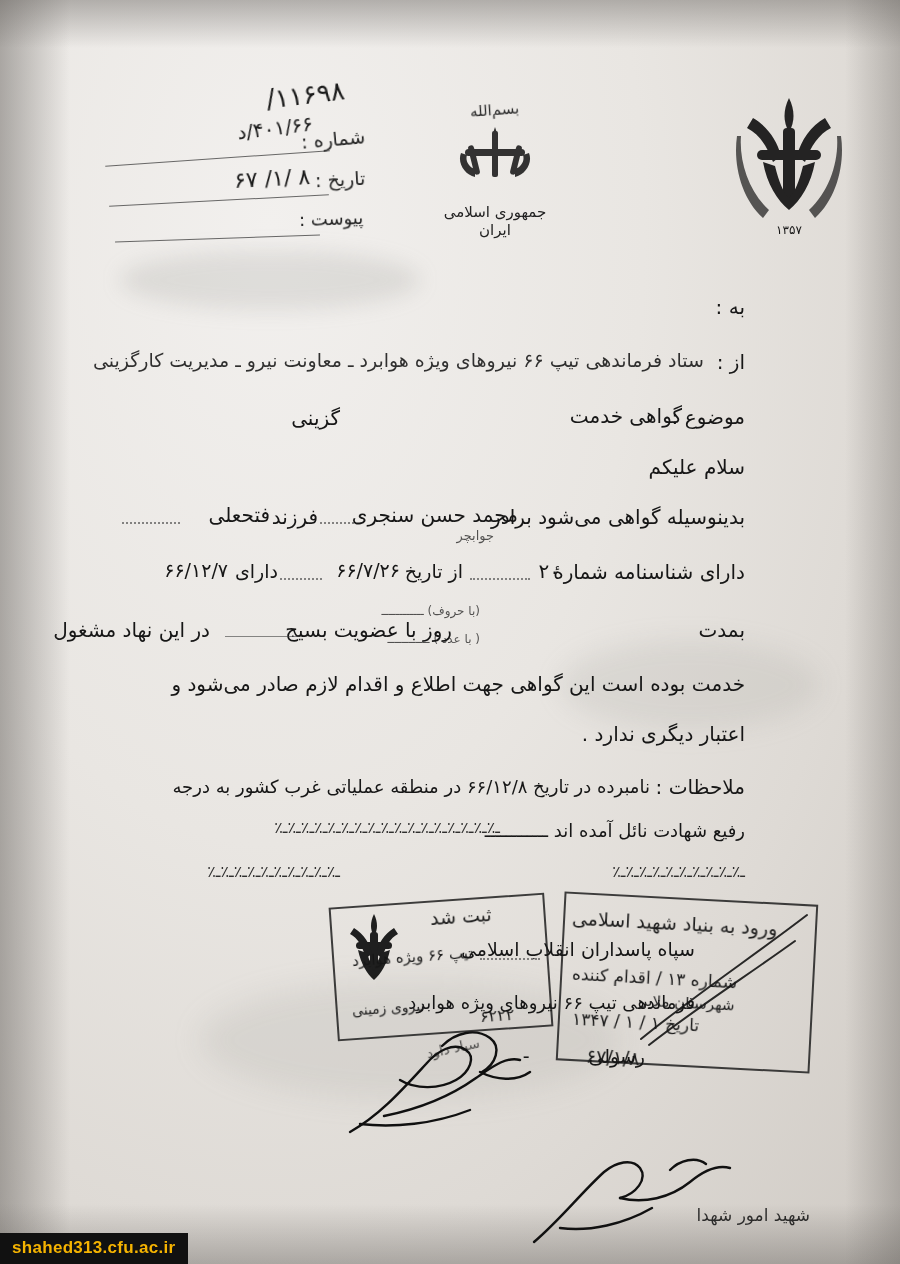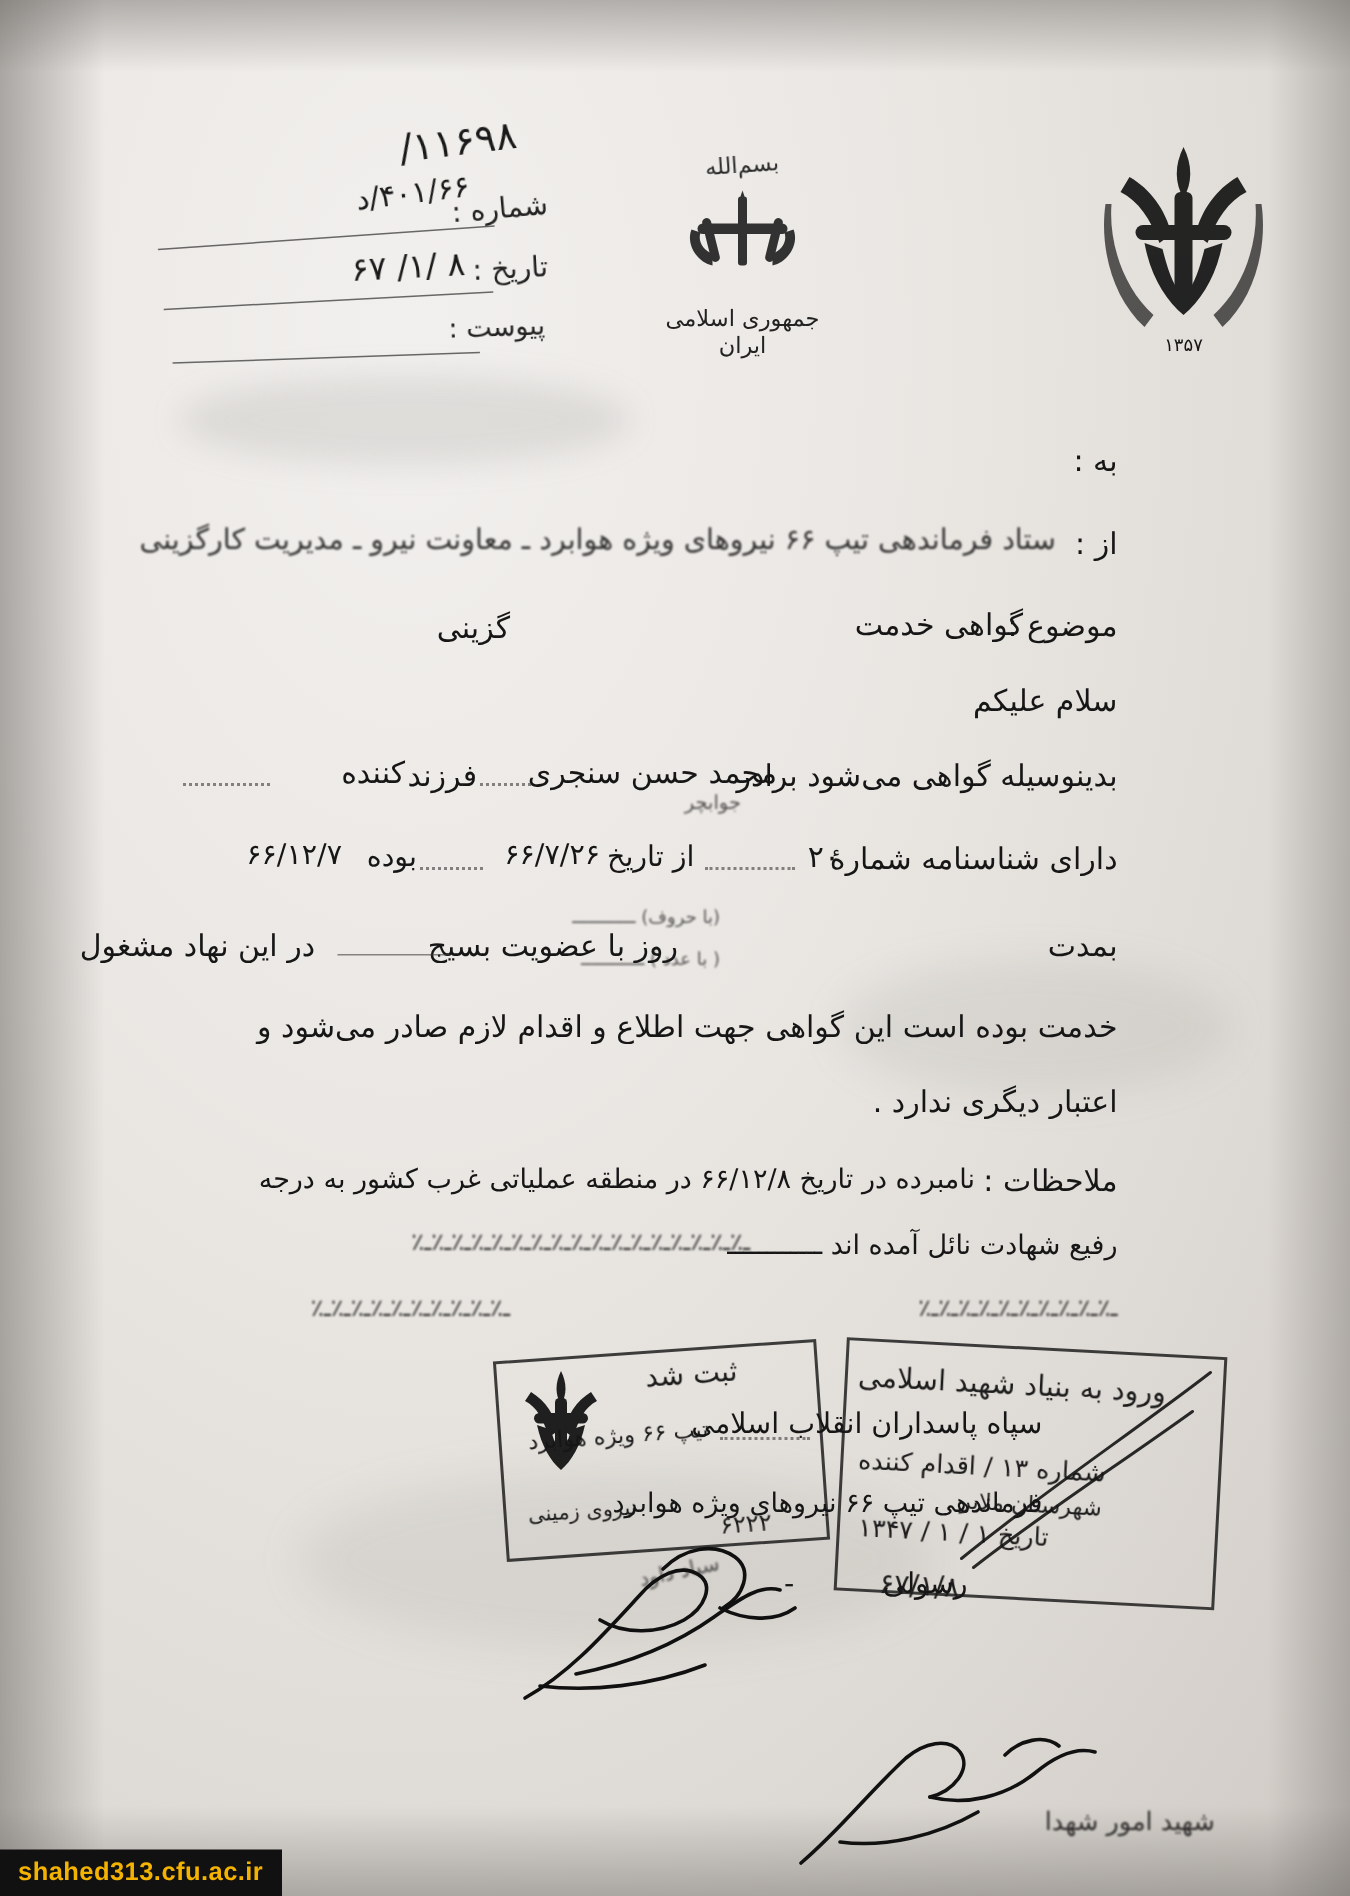--- a/index.html
+++ b/index.html
@@ -183,32 +183,32 @@
   <div class="field hw blur1" style="right:155px;top:405px;font-size:20px;">موضوع :</div>
   <div class="field hw blur1" style="right:218px;top:404px;font-size:20px;">گواهی خدمت</div>
   <div class="field hw blur1" style="right:545px;top:404px;font-size:20px;opacity:0;">جوابچر</div>
   <div class="field hw blur1" style="right:560px;top:406px;font-size:20px;">گزینی</div>
 
   <div class="field hw blur1" style="right:155px;top:455px;font-size:20px;">سلام علیکم</div>
 
   <div class="field hw blur1" style="right:155px;top:505px;font-size:20px;">بدینوسیله گواهی می‌شود برادر</div>
   <div class="field hw blur1" style="right:382px;top:503px;font-size:20px;">محمد حسن سنجری</div>
   <div class="field hw blur1" style="right:582px;top:505px;font-size:20px;">فرزند</div>
-  <div class="field hw blur1" style="right:630px;top:503px;font-size:20px;">کننده</div>
+  <div class="field hw blur1" style="right:630px;top:503px;font-size:20px;">فتحعلی</div>
   <div class="field hw blur2 vfaded" style="right:406px;top:528px;font-size:13px;">جوابچر</div>
   <div class="dots" style="right:720px;top:522px;width:58px;"></div>
   <div class="dots" style="right:546px;top:522px;width:34px;"></div>
 
   <div class="field hw blur1" style="right:155px;top:560px;font-size:20px;">دارای شناسنامه شمارهٔ</div>
   <div class="field hw blur1" style="right:340px;top:559px;font-size:20px;">۲۰</div>
   <div class="dots" style="right:370px;top:578px;width:60px;"></div>
   <div class="field hw blur1" style="right:437px;top:560px;font-size:19px;">از تاریخ</div>
   <div class="field hw blur1" style="right:500px;top:559px;font-size:19px;">۶۶/۷/۲۶</div>
   <div class="dots" style="right:578px;top:578px;width:42px;"></div>
-  <div class="field hw blur1" style="right:622px;top:560px;font-size:19px;">بوده</div>
+  <div class="field hw blur1" style="right:622px;top:560px;font-size:19px;">دارای</div>
   <div class="field hw blur1" style="right:672px;top:559px;font-size:19px;">۶۶/۱۲/۷</div>
 
   <div class="field hw blur1" style="right:155px;top:618px;font-size:20px;">بمدت</div>
   <div class="field hw tiny blur2 vfaded" style="right:420px;top:604px;font-size:12px;">(با حروف) ــــــــــــ</div>
   <div class="field hw tiny blur2 vfaded" style="right:420px;top:632px;font-size:12px;">( با عدد ) ــــــــــــ</div>
   <div class="field hw blur1" style="right:448px;top:618px;font-size:20px;">روز با عضویت بسیج</div>
   <div class="line" style="right:600px;top:636px;width:75px;"></div>
   <div class="field hw blur1" style="right:690px;top:618px;font-size:20px;">در این نهاد مشغول</div>
 
   <div class="field hw blur1" style="right:155px;top:672px;font-size:20px;">خدمت بوده است این گواهی جهت اطلاع و اقدام لازم صادر می‌شود و</div>

